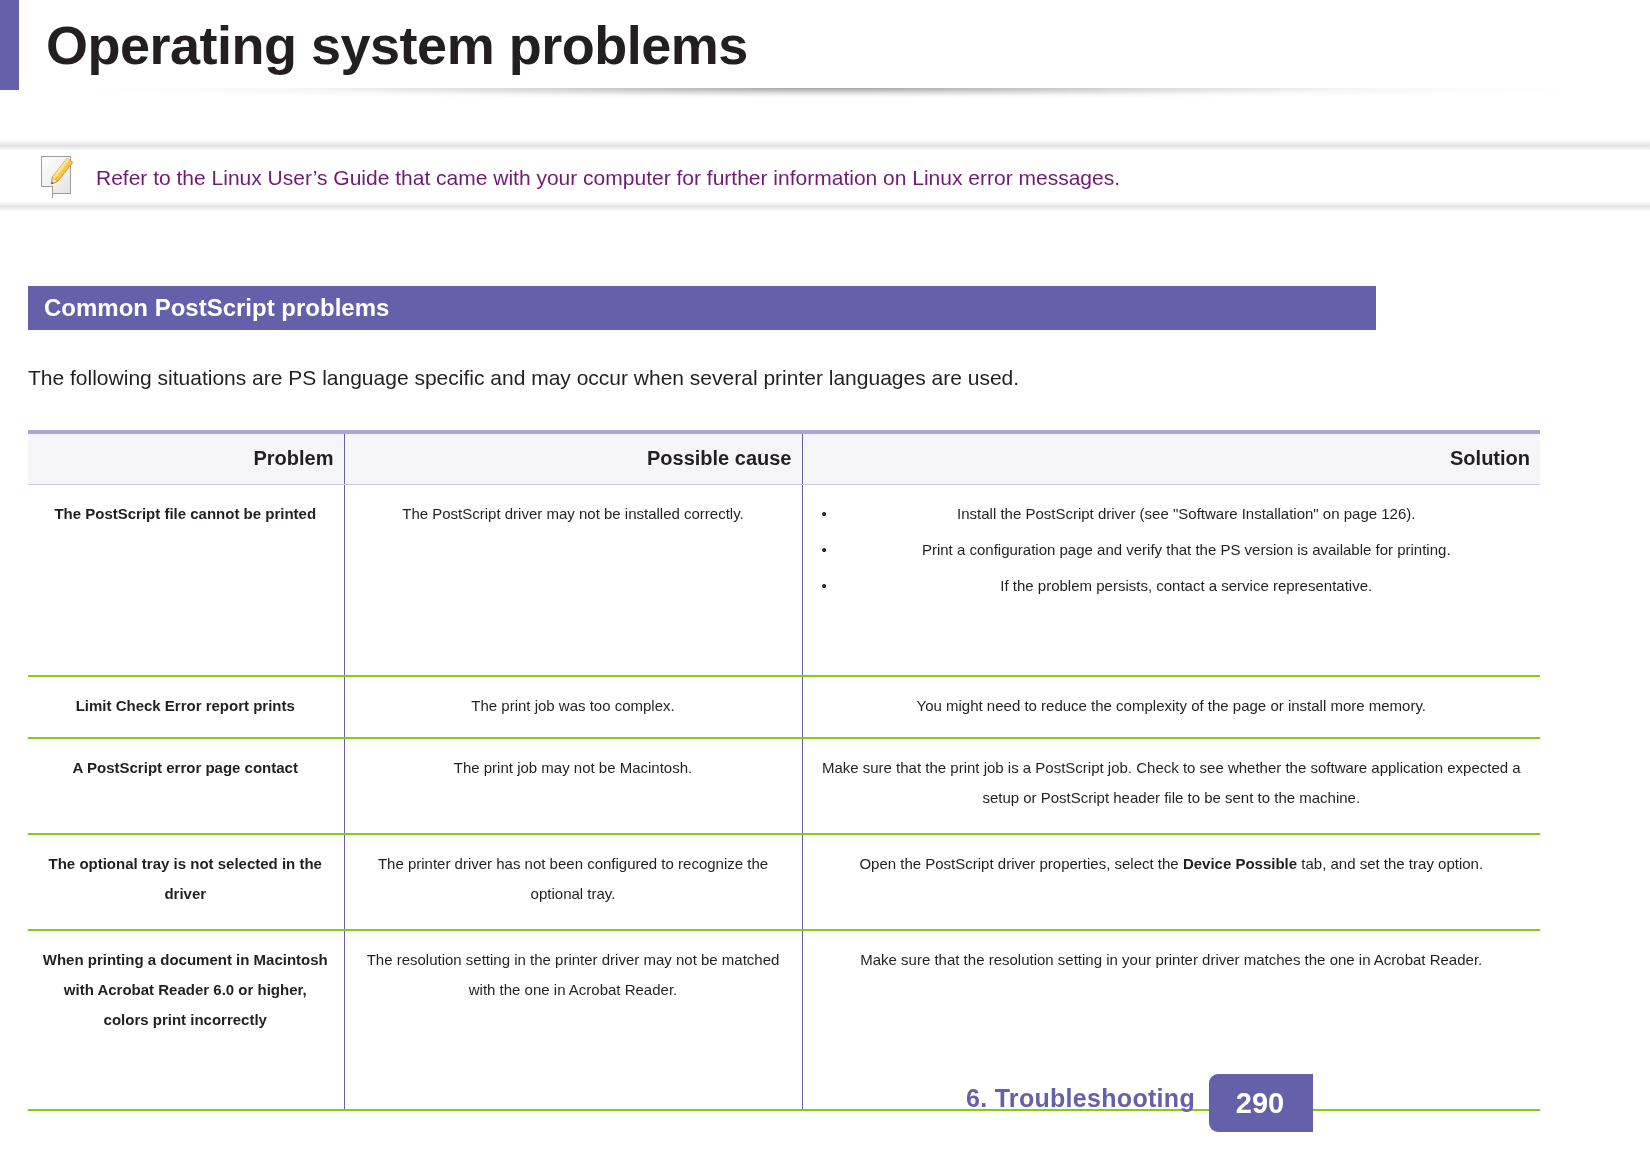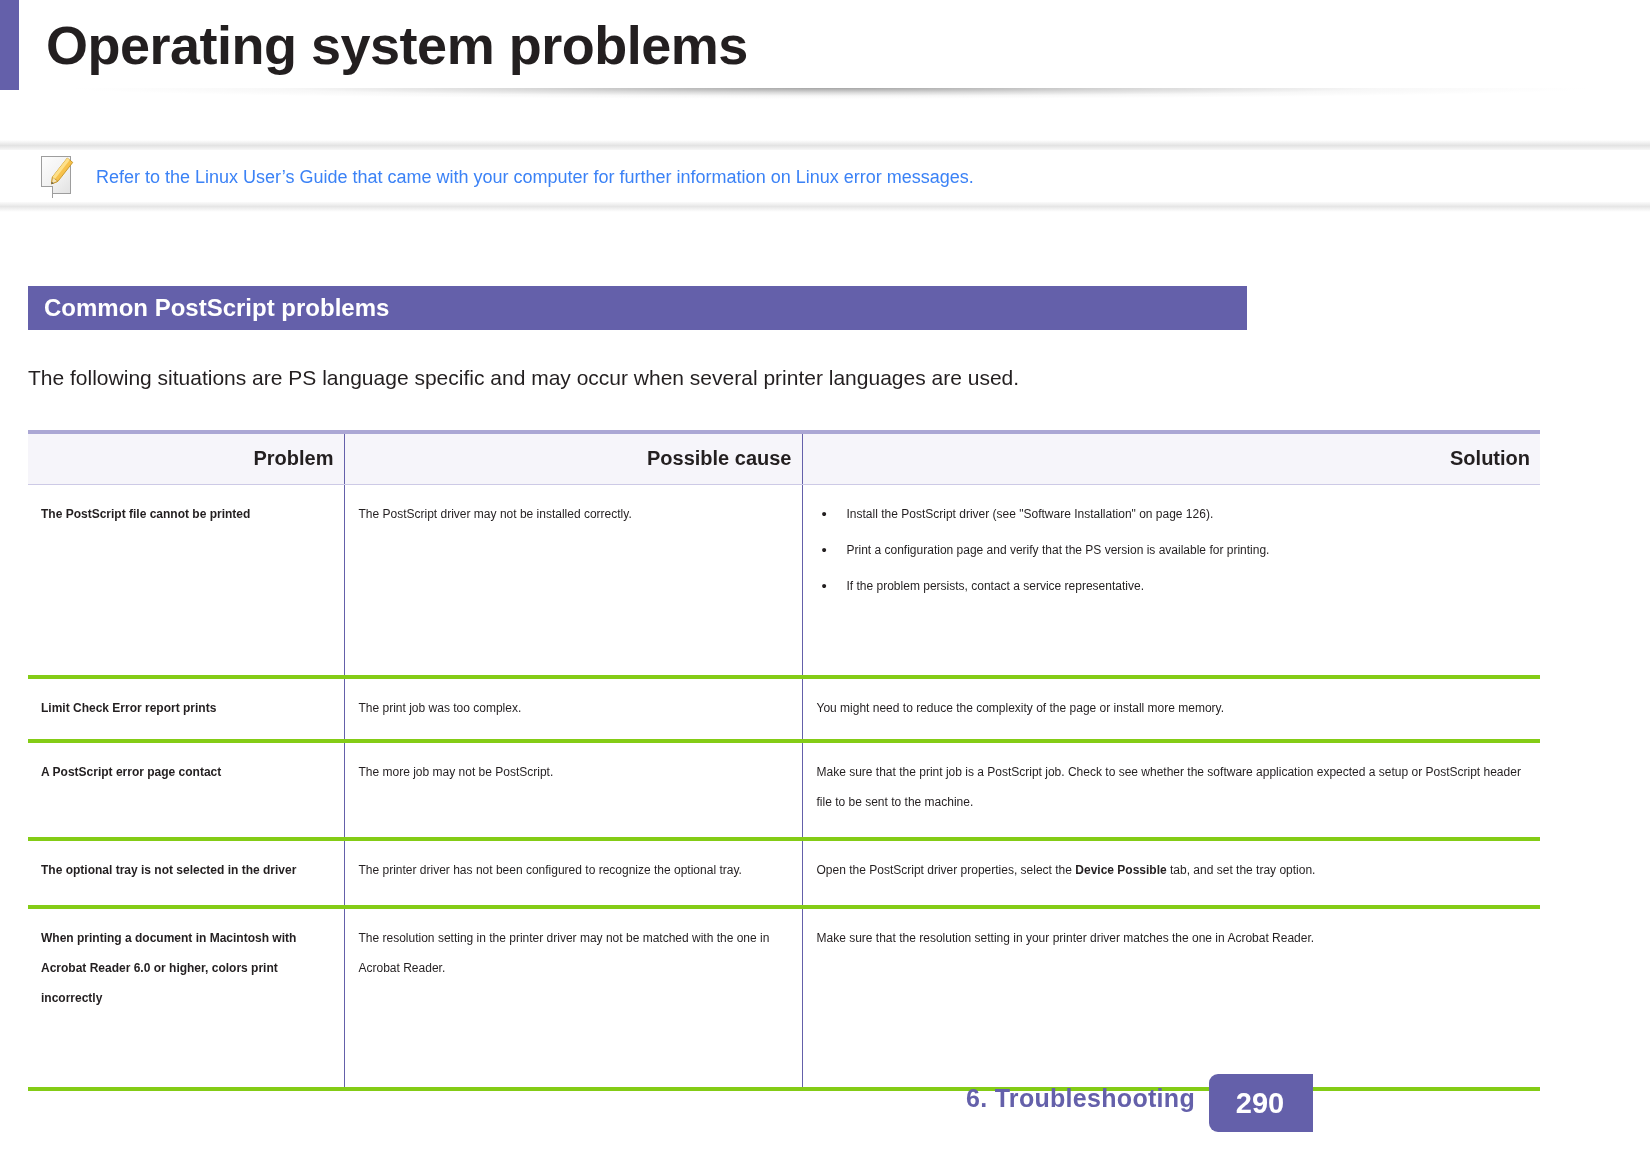--- a/index.html
+++ b/index.html
@@ -106,32 +106,32 @@
     left: 0px; bottom: 0px;
     width: 11px; height: 11px;
     background: #ffffff;
     border-right: 1px solid #9d9d9d;
     border-top: 1px solid #9d9d9d;
   }
   .note-text {
     position: absolute;
     left: 96px;
     top: 24px;
-    font-size: 18px;
+    font-size: 21px;
     line-height: 27px;
-    color: #3b82f6;
+    color: #701a75;
     white-space: nowrap;
   }
 
   
   .section-bar {
     position: absolute;
     left: 28px;
     top: 286px;
-    width: 1219px;
+    width: 1348px;
     height: 44px;
     background: #6460aa;
   }
   .section-bar .tick {
     position: absolute;
     left: 0; top: 0;
     width: 10px; height: 44px;
     background: #6460aa;
   }
   .section-bar .label {
@@ -177,28 +177,29 @@
     font-size: 20px;
     font-weight: bold;
     color: #231f20;
     text-align: right;
     padding: 13px 10px 14px 10px;
     box-sizing: border-box;
   }
   .ps-table thead th:last-child { border-right: none; }
 
   .ps-table tbody td {
-    border-bottom: 4px solid #84cc16;
+    border-bottom: 2px solid #84cc16;
     border-right: 1px solid #6460aa;
     vertical-align: top;
-    font-size: 12px;
+    font-size: 15px;
     line-height: 30px;
     padding: 14px 14px 16px 14px;
     box-sizing: border-box;
     color: #231f20;
+    text-align: center;
   }
   .ps-table tbody td:last-child { border-right: none; }
   .ps-table tbody tr td.col-problem {
     font-weight: bold;
     padding-left: 13px;
   }
   .ps-table tbody tr.tall-row td { padding-bottom: 74px; }
   .ps-table tbody tr.mid-row td { padding-bottom: 20px; }
 
   ul.sol-list {
@@ -318,21 +319,21 @@
         </ul>
       </td>
     </tr>
     <tr>
       <td class="col-problem">Limit Check Error report prints</td>
       <td>The print job was too complex.</td>
       <td>You might need to reduce the complexity of the page or install more memory.</td>
     </tr>
     <tr class="mid-row">
       <td class="col-problem">A PostScript error page contact</td>
-      <td>The more job may not be PostScript.</td>
+      <td>The print job may not be Macintosh.</td>
       <td>Make sure that the print job is a PostScript job. Check to see whether the software application expected a setup or PostScript header file to be sent to the machine.</td>
     </tr>
     <tr class="mid-row">
       <td class="col-problem">The optional tray is not selected in the driver</td>
       <td>The printer driver has not been configured to recognize the optional tray.</td>
       <td><span>Open the PostScript driver properties, select the </span><b>Device Possible</b><span> tab, and set the tray option.</span></td>
     </tr>
     <tr class="tall-row">
       <td class="col-problem">When printing a document in Macintosh with Acrobat Reader 6.0 or higher, colors print incorrectly</td>
       <td>The resolution setting in the printer driver may not be matched with the one in Acrobat Reader.</td>

